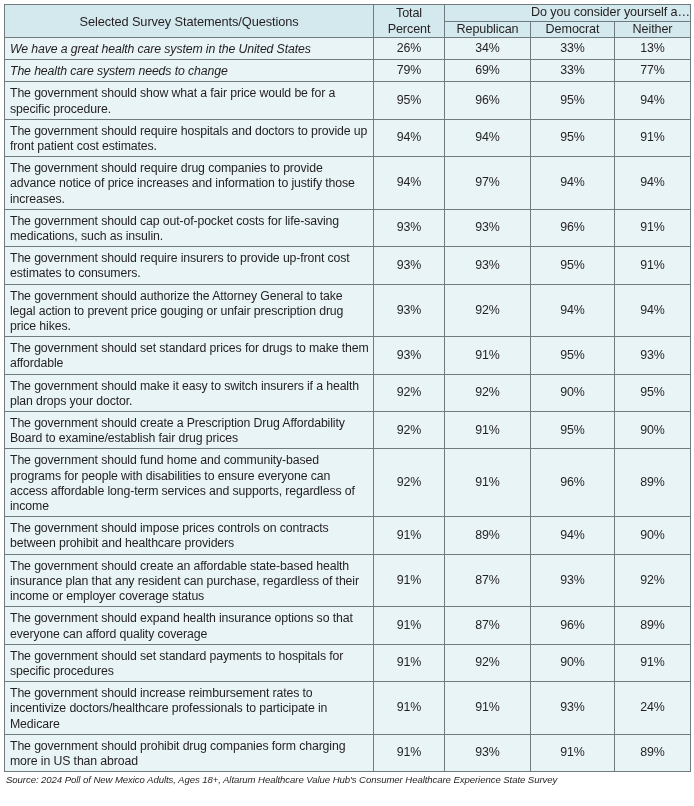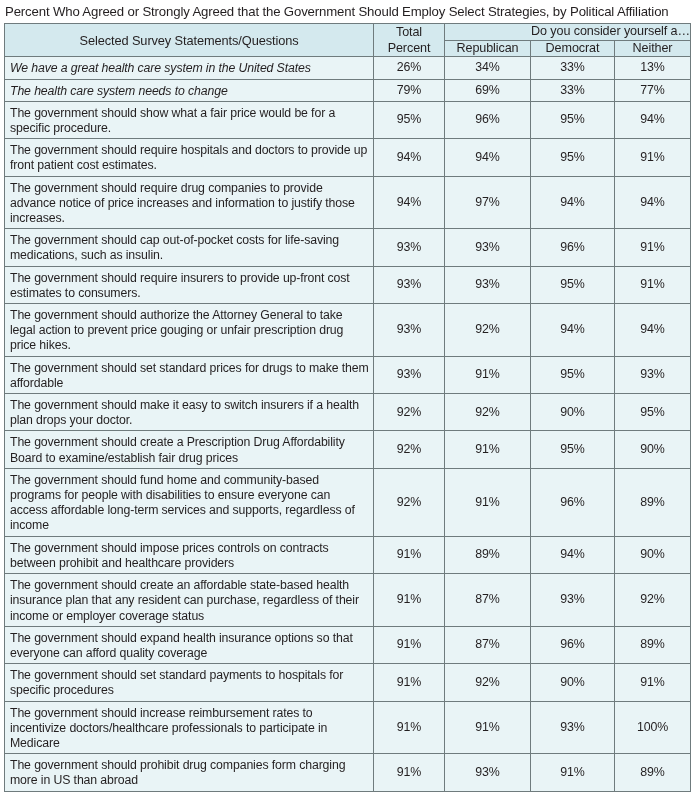--- a/index.html
+++ b/index.html
@@ -98,21 +98,20 @@
     line-height: 12px;
     letter-spacing: -0.08px;
     margin: 2px 0 0 2px;
   }
 </style>
 </head>
 <body>
 
 <div class="page">
 
-  <div class="table-title">Percent Who Agreed or Strongly Agreed that the Government Should Employ Select Strategies, by Political Affiliation</div>
 
   <table class="survey">
     <colgroup>
       <col class="c-stmt">
       <col class="c-total">
       <col class="c-rep">
       <col class="c-dem">
       <col class="c-nei">
     </colgroup>
     <thead>
@@ -238,26 +237,27 @@
           <td class="num">91%</td>
           <td class="num">92%</td>
           <td class="num">90%</td>
           <td class="num">91%</td>
         </tr>
         <tr>
           <td class="stmt">The government should increase reimbursement rates to incentivize doctors/healthcare professionals to participate in Medicare</td>
           <td class="num">91%</td>
           <td class="num">91%</td>
           <td class="num">93%</td>
-          <td class="num">100%</td>
+          <td class="num">24%</td>
         </tr>
         <tr>
           <td class="stmt">The government should prohibit drug companies form charging more in US than abroad</td>
           <td class="num">91%</td>
           <td class="num">93%</td>
           <td class="num">91%</td>
           <td class="num">89%</td>
         </tr>
       </tbody>
   </table>
 
+  <div class="source">Source: 2024 Poll of New Mexico Adults, Ages 18+, Altarum Healthcare Value Hub's Consumer Healthcare Experience State Survey</div>
 
 </div>
 
 </body></html>

